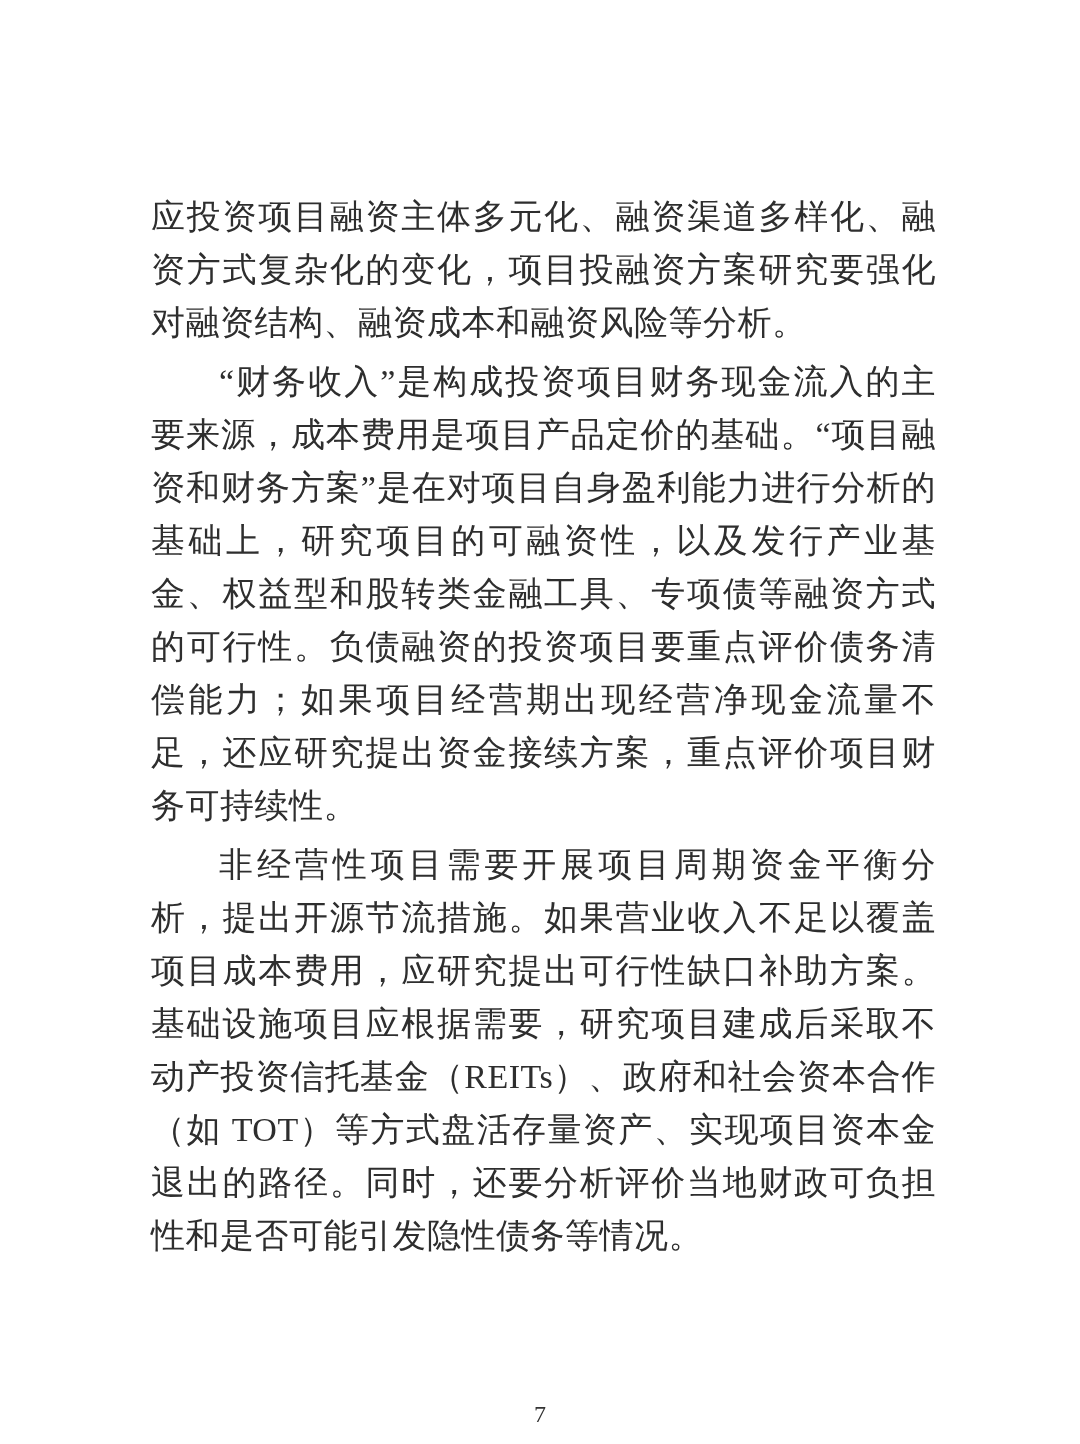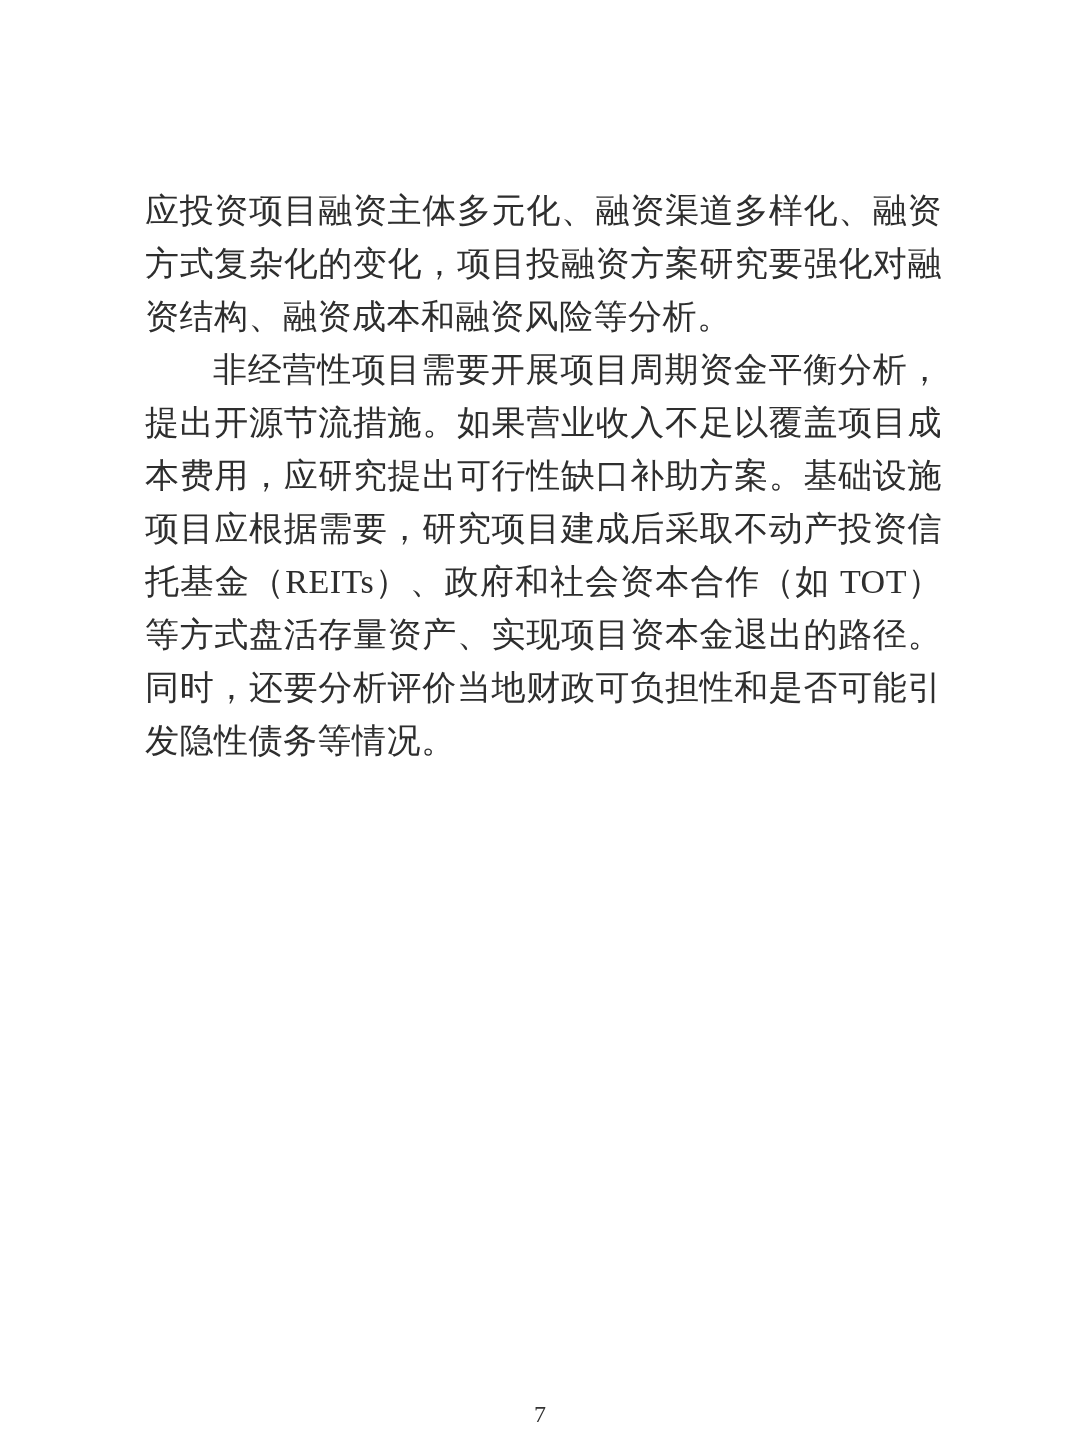--- a/index.html
+++ b/index.html
@@ -20,21 +20,21 @@
     left: 145px;
     top: 184px;
     width: 797px;
     font-size: 34px;
     line-height: 53px;
     color: #2e2e2e;
     text-align: justify;
     letter-spacing: 0.5px;
   }
   .para {
-    margin: 0;
+    margin: 6px;
     text-indent: 2em;
   }
   .para.no-indent {
     text-indent: 0;
   }
   .footer {
     position: absolute;
     left: 0;
     right: 0;
     bottom: 16px;
@@ -44,19 +44,20 @@
     font-size: 24px;
     color: #333333;
   }
 </style>
 </head>
 <body>
 
 <div class="page">
   <div class="content">
     <p class="para no-indent">应投资项目融资主体多元化、融资渠道多样化、融资方式复杂化的变化，项目投融资方案研究要强化对融资结构、融资成本和融资风险等分析。</p>
+    <p class="para">“财务收入”是构成投资项目财务现金流入的主要来源，成本费用是项目产品定价的基础。“项目融资和财务方案”是在对项目自身盈利能力进行分析的基础上，研究项目的可融资性，以及发行产业基金、权益型和股转类金融工具、专项债等融资方式的可行性。负债融资的投资项目要重点评价债务清偿能力；如果项目经营期出现经营净现金流量不足，还应研究提出资金接续方案，重点评价项目财务可持续性。</p>
     <p class="para">非经营性项目需要开展项目周期资金平衡分析，提出开源节流措施。如果营业收入不足以覆盖项目成本费用，应研究提出可行性缺口补助方案。基础设施项目应根据需要，研究项目建成后采取不动产投资信托基金（REITs）、政府和社会资本合作（如 TOT）等方式盘活存量资产、实现项目资本金退出的路径。同时，还要分析评价当地财政可负担性和是否可能引发隐性债务等情况。</p>
 
   </div>
   <div class="footer">
     <span class="page-number">7</span>
   </div>
 </div>
 
 </body></html>

